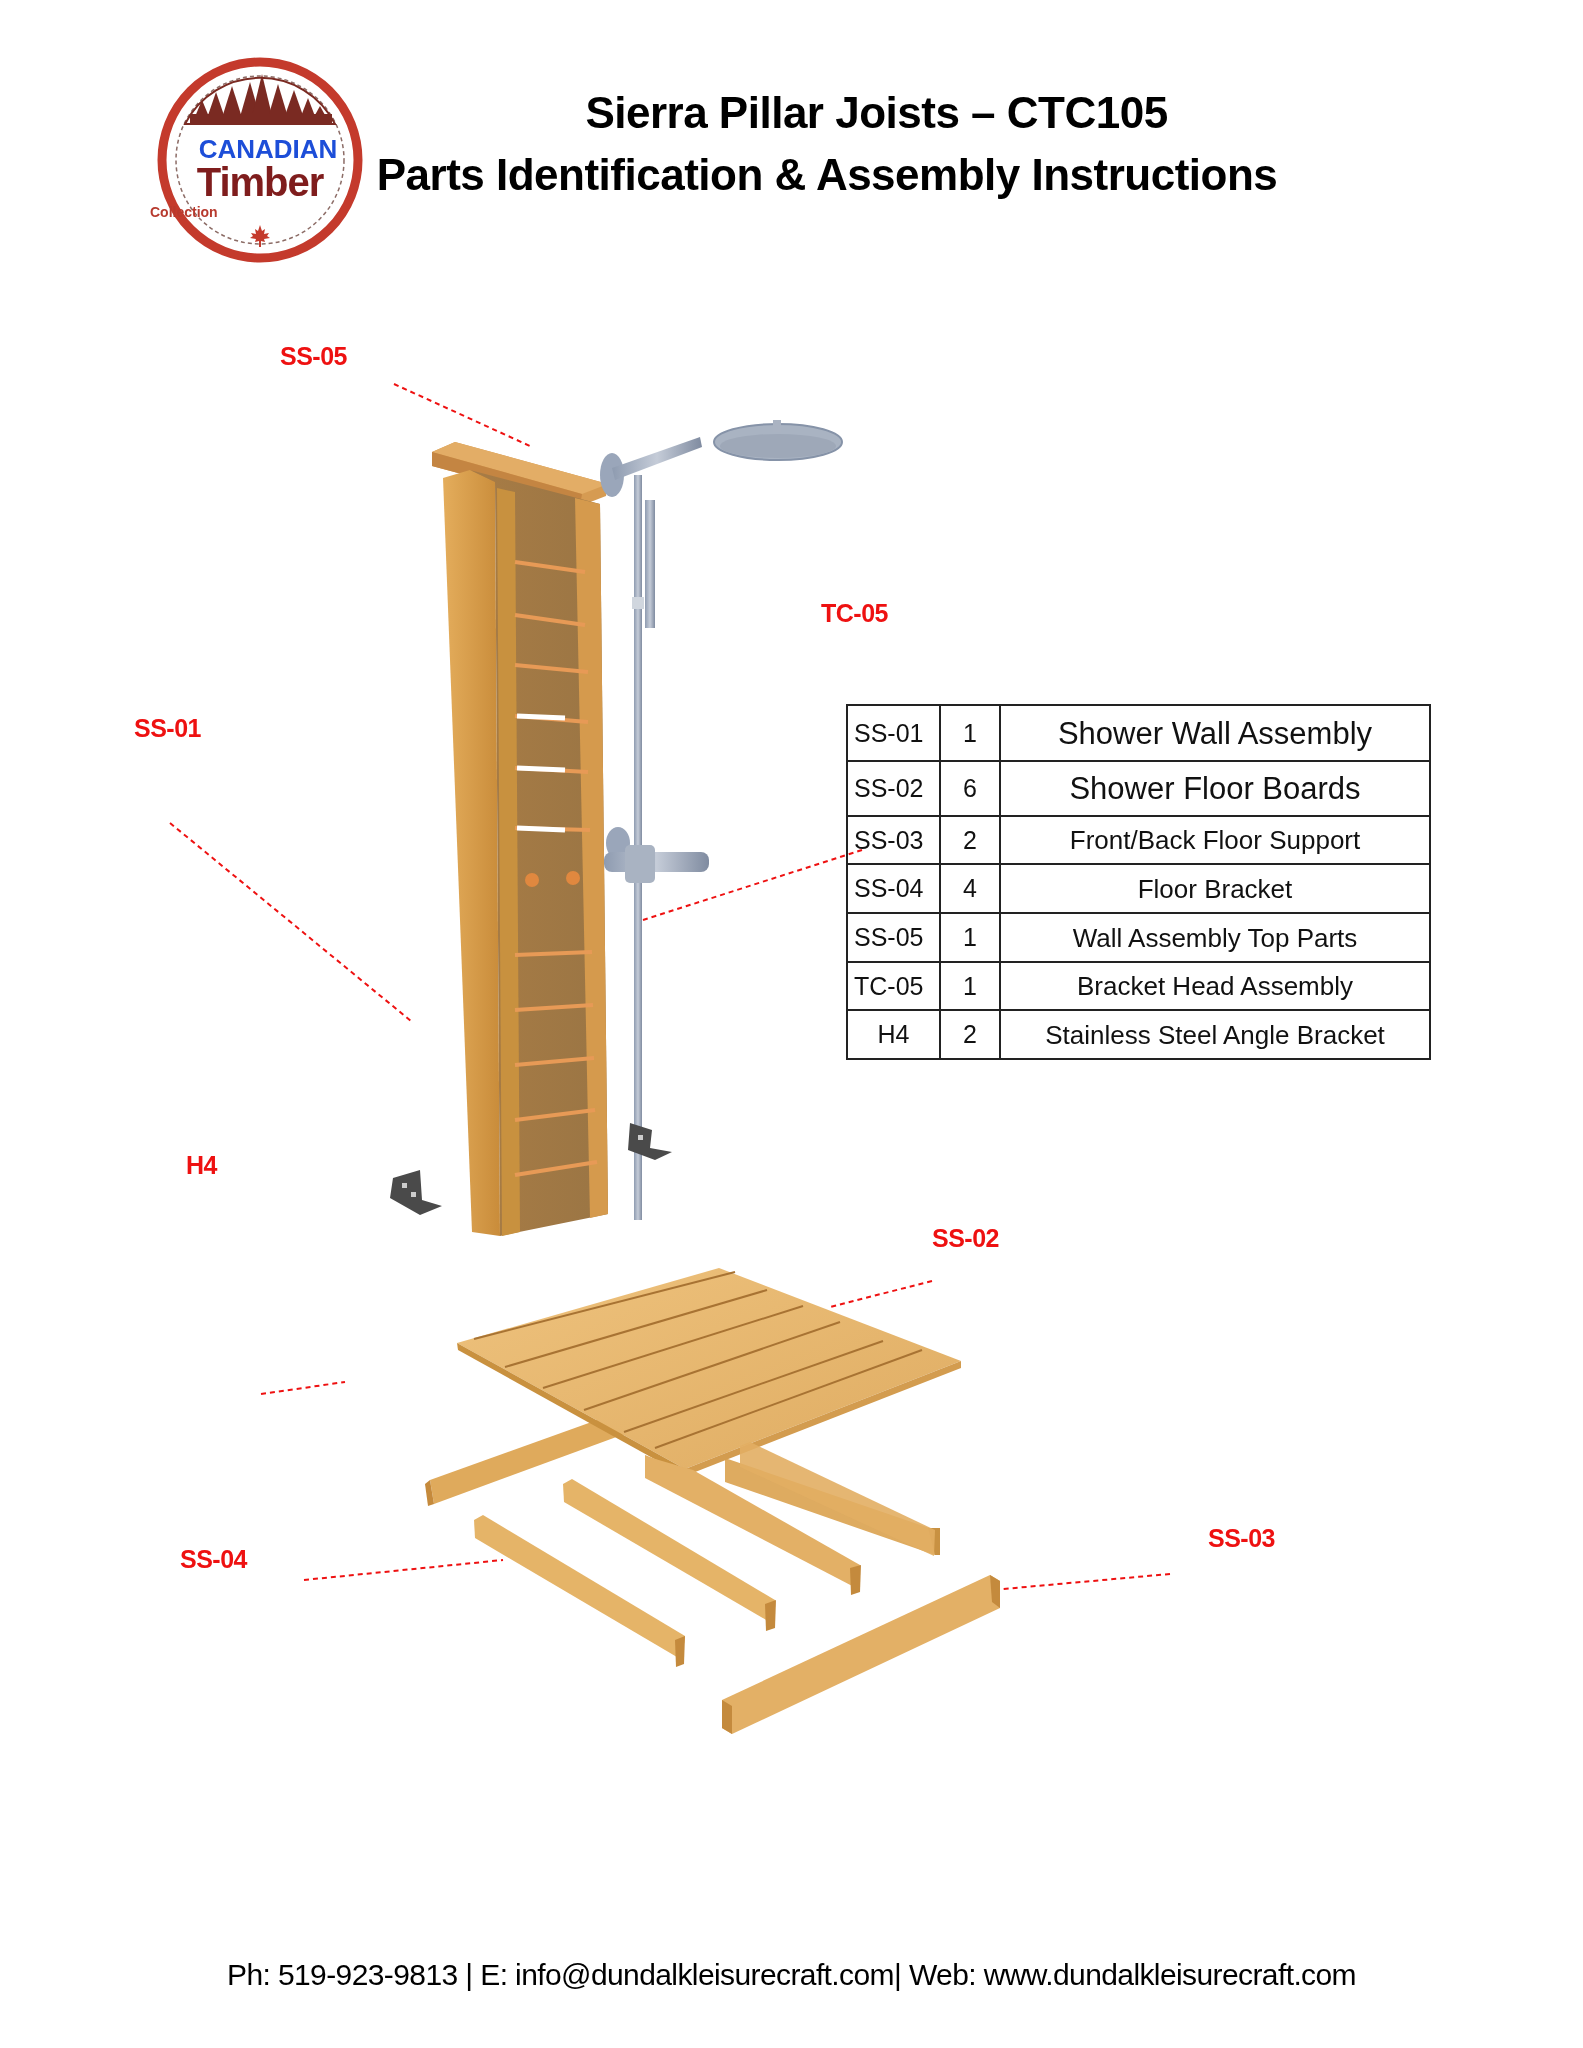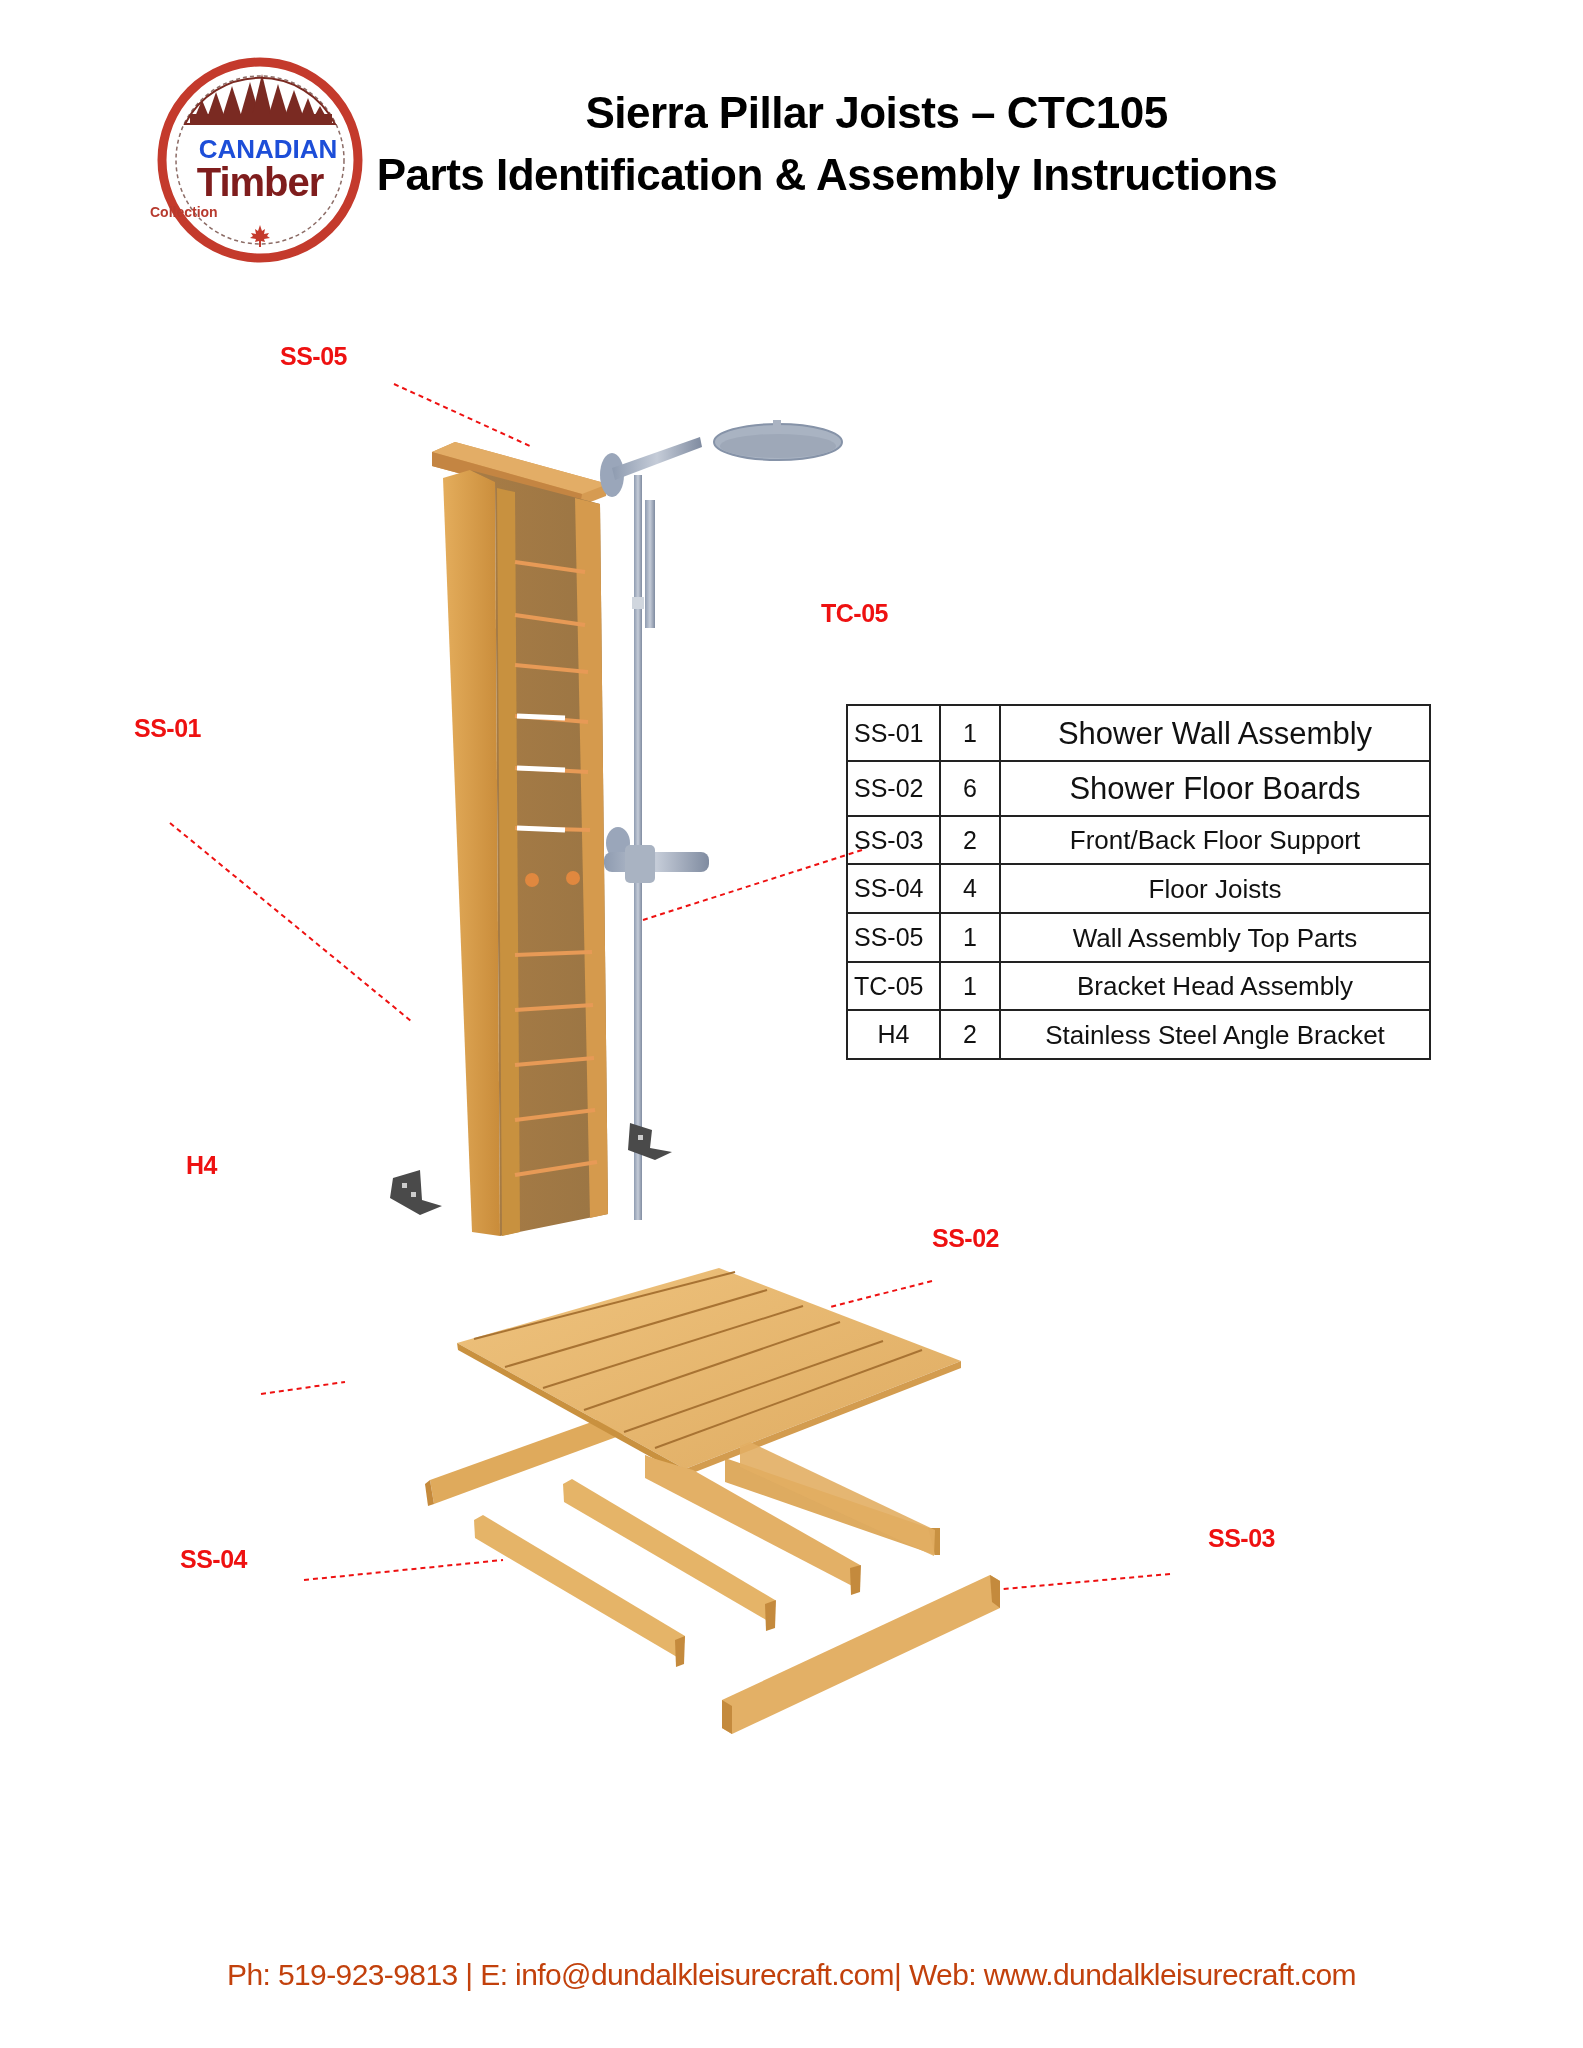--- a/index.html
+++ b/index.html
@@ -10,21 +10,21 @@
   .t2{top:150px;padding-left:71px;box-sizing:border-box;}
   .callout{position:absolute;color:#ee1111;font-weight:bold;font-size:25px;letter-spacing:-0.5px;white-space:nowrap;line-height:1;}
   svg.art{position:absolute;left:0;top:0;}
   table.parts{position:absolute;left:846px;top:704px;width:585px;border-collapse:collapse;font-family:"Liberation Sans","DejaVu Sans",sans-serif;}
   table.parts td{border:2px solid #222;padding:0;text-align:center;line-height:1;color:#111;}
   table.parts td.code{width:85px;font-size:25px;text-align:left;padding-left:6px;}
   table.parts td.code.center{text-align:center;padding-left:0;}
   table.parts td.qty{width:58px;font-size:25px;}
   table.parts td.desc{font-size:26px;}
   table.parts tr.big td.desc{font-size:31px;}
-  .footer{position:absolute;left:0;width:1583px;top:1958px;text-align:center;font-size:30px;letter-spacing:-0.6px;color:#c2410c;white-space:nowrap;}
+  .footer{position:absolute;left:0;width:1583px;top:1958px;text-align:center;font-size:30px;letter-spacing:-0.6px;color:#000000;white-space:nowrap;}
 </style>
 </head>
 <body>
 
 <div class="abs" style="left:150px;top:52px;width:220px;height:220px;">
   <svg width="220" height="220" viewBox="0 0 220 220">
     <circle cx="110" cy="108" r="98" fill="#fff" stroke="#c43a2c" stroke-width="9"></circle>
     <circle cx="110" cy="108" r="84" fill="none" stroke="#8c6c66" stroke-width="1.5" stroke-dasharray="4 3"></circle>
 
     <path d="M35,72 A84,84 0 0 1 185,72 Z" fill="#fff" stroke="#7a2a22" stroke-width="2"></path>
@@ -204,21 +204,21 @@
       <td class="desc">Shower Floor Boards</td>
     </tr>
     <tr style="height:48px;">
       <td class="code">SS-03</td>
       <td class="qty">2</td>
       <td class="desc">Front/Back Floor Support</td>
     </tr>
     <tr style="height:49px;">
       <td class="code">SS-04</td>
       <td class="qty">4</td>
-      <td class="desc">Floor Joists</td>
+      <td class="desc">Floor Bracket</td>
     </tr>
     <tr style="height:49px;">
       <td class="code">SS-05</td>
       <td class="qty">1</td>
       <td class="desc">Wall Assembly Top Parts</td>
     </tr>
     <tr style="height:48px;">
       <td class="code">TC-05</td>
       <td class="qty">1</td>
       <td class="desc">Bracket Head Assembly</td>

